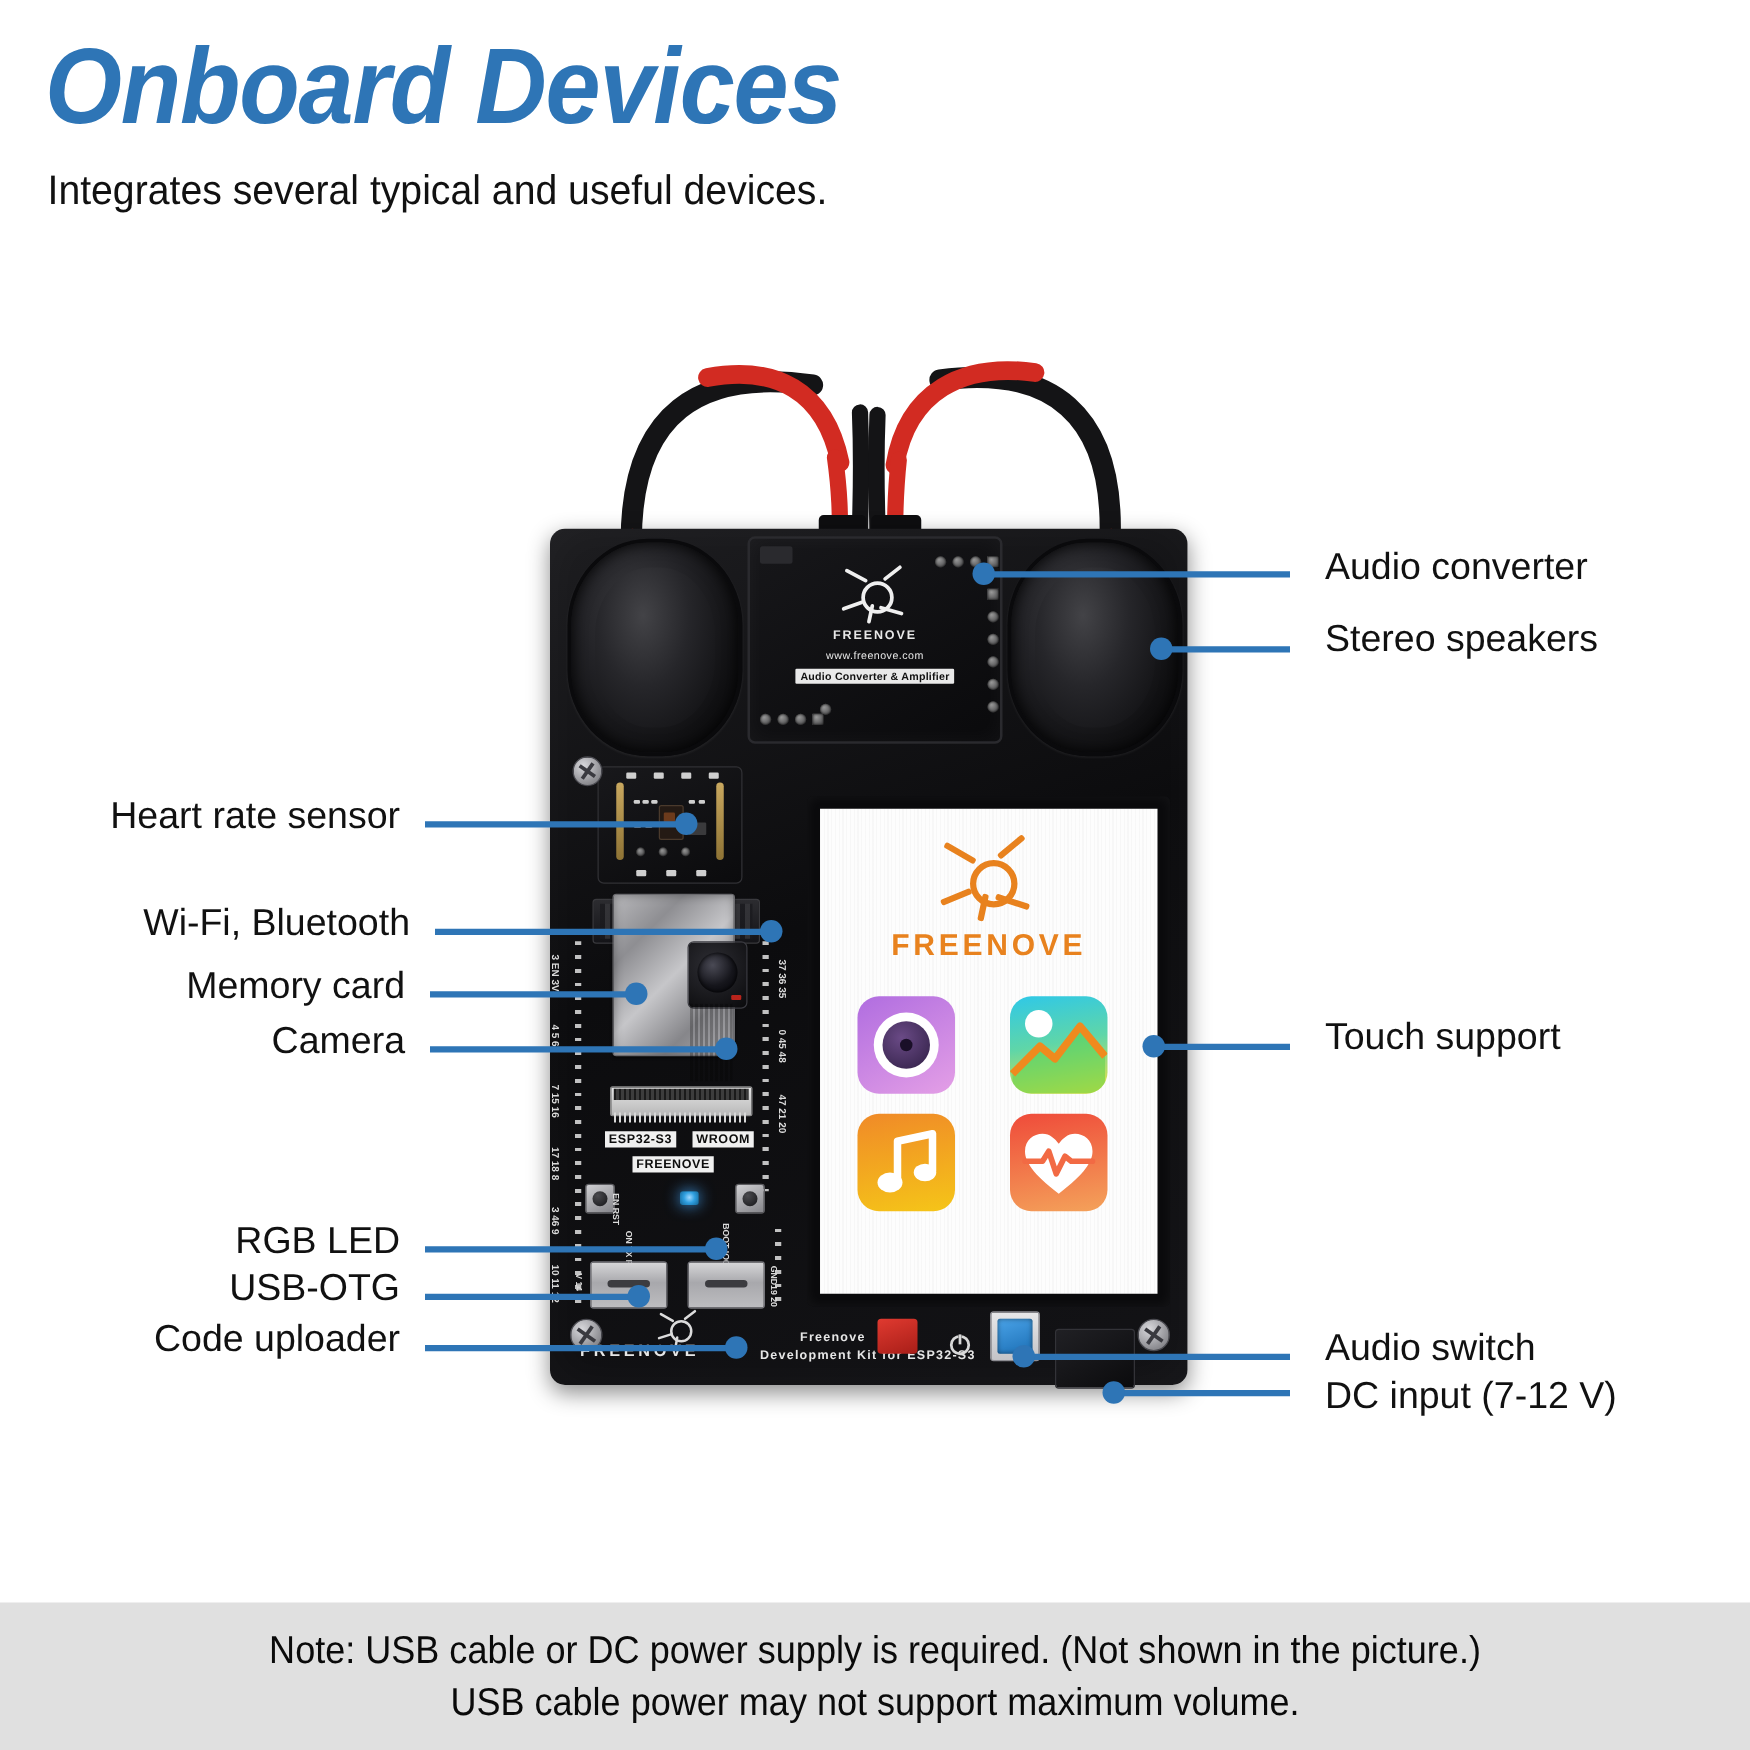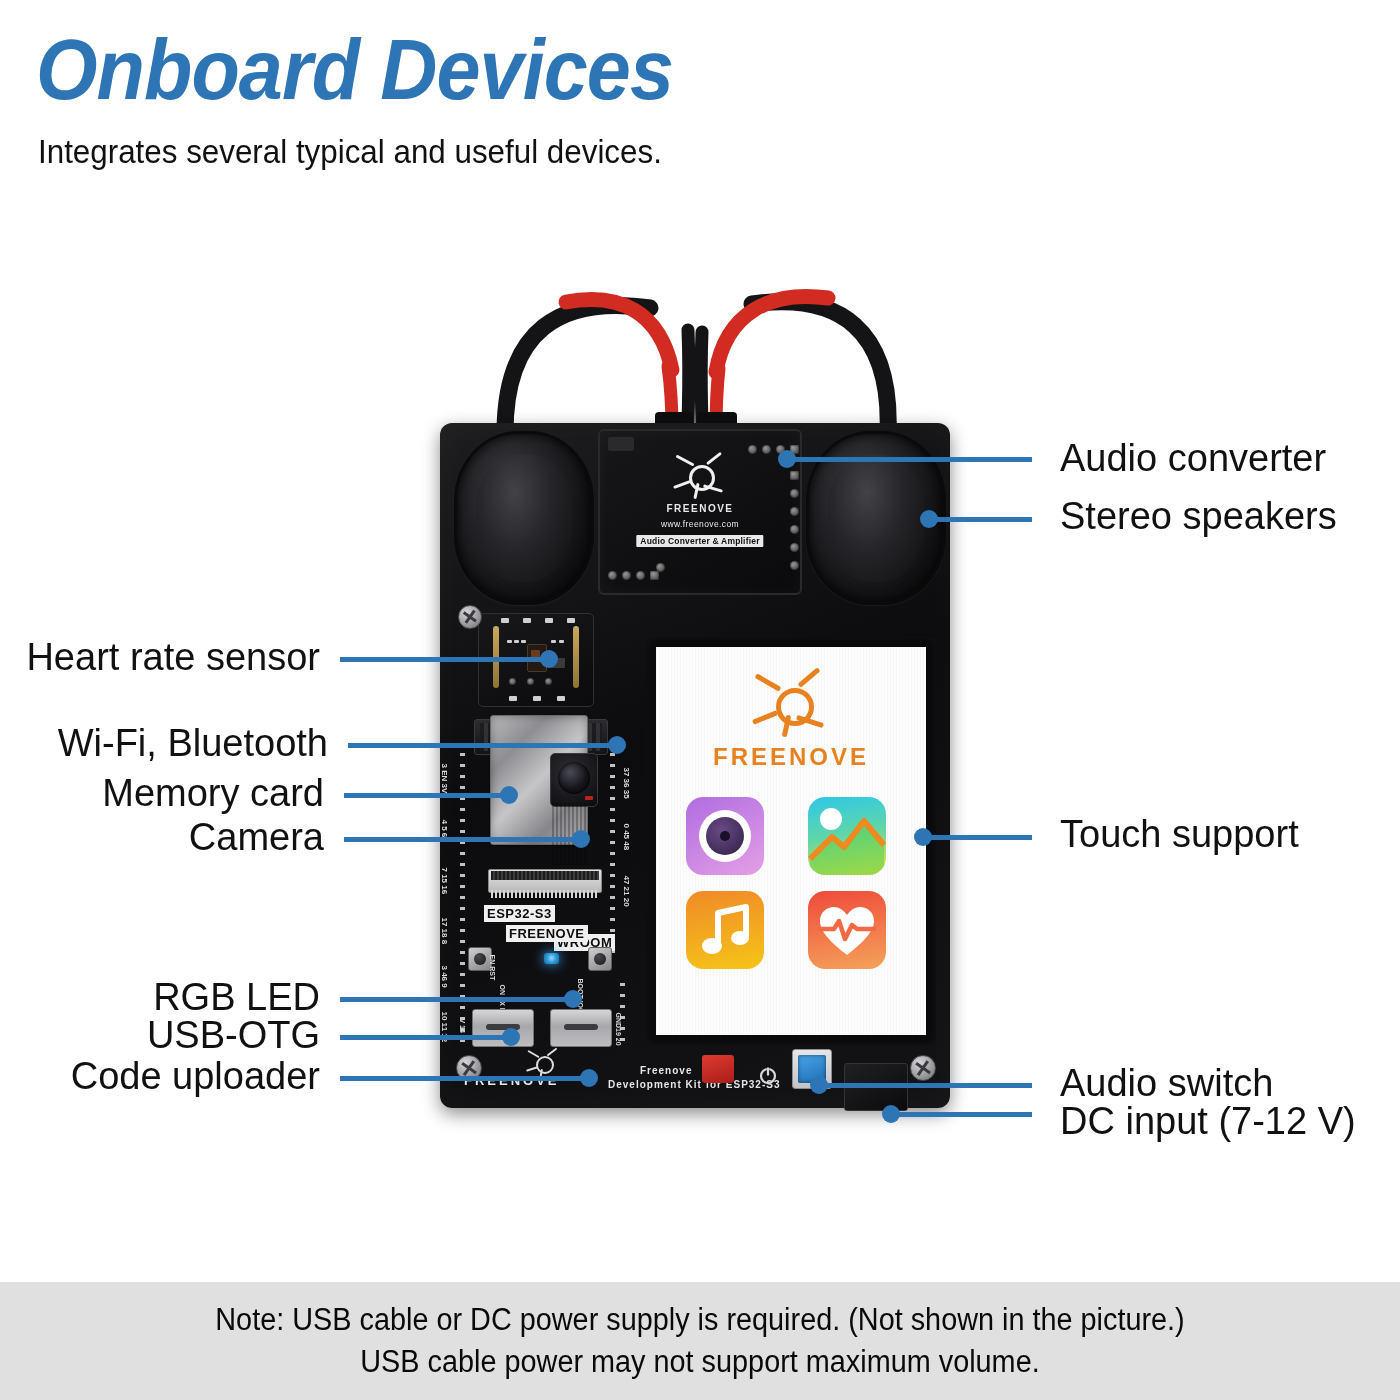--- a/index.html
+++ b/index.html
@@ -14,21 +14,21 @@
     transform:scaleX(.92);transform-origin:left center;
     white-space:nowrap;line-height:1;
   }
   #page-subtitle{
     position:absolute;left:38px;top:133px;
     font-size:33px;color:#111;white-space:nowrap;
     transform:scaleX(.95);transform-origin:left center;
   }
 
   
-  .label{position:absolute;font-size:38px;color:#111;white-space:nowrap;line-height:1.08;}
+  .label{position:absolute;font-size:30px;color:#111;white-space:nowrap;line-height:1.08;}
   .label.right{text-align:left;}
   .label.left{text-align:right;transform-origin:right center;}
 
   .leader{position:absolute;height:5px;background:#2E75B6;}
   .leader-dot{position:absolute;width:18px;height:18px;border-radius:50%;background:#2E75B6;}
 
   
   #photo{position:absolute;left:0;top:180px;width:1400px;height:1060px;}
 
   
@@ -110,21 +110,21 @@
 
   
   .fpc{position:absolute;background:linear-gradient(180deg,#e4e4e4,#b9b9b9);
        border-radius:2px;border:1px solid #8a8a8a;}
   .fpc .bar{position:absolute;left:2%;top:6%;width:96%;height:40%;
        background:repeating-linear-gradient(90deg,#1b1b1b 0 2px,#3d3d3d 2px 4px);}
   .fpc .pins{position:absolute;left:2%;bottom:-6px;width:96%;height:8px;
        background:repeating-linear-gradient(90deg,#d8d8d8 0 2px,transparent 2px 4px);}
 
   
-  .silk-tag{position:absolute;background:#f0f0f0;color:#0d0d0d;font-size:13px;
+  .silk-tag{position:absolute;background:#f0f0f0;color:#0d0d0d;font-size:10px;
             font-weight:700;letter-spacing:.5px;padding:1px 3px;white-space:nowrap;}
   .silk-txt{position:absolute;color:#e6e6e6;font-size:10px;font-weight:700;
             letter-spacing:1px;white-space:nowrap;}
 
   
   .pinrow{position:absolute;color:#dcdcdc;font-size:8px;font-weight:700;
           white-space:nowrap;transform-origin:left center;}
   .hdr-holes{position:absolute;
      background:repeating-linear-gradient(180deg,
        rgba(225,225,225,.85) 0 3px, transparent 3px 11px);}
@@ -292,21 +292,21 @@
       <div style="position:absolute;left:34px;top:42px;width:8px;height:4px;background:#b8241c;border-radius:1px;"></div>
     </div>
     <div class="cam-flex" style="left:112px;top:380px;width:34px;height:62px;"></div>
 
     <div class="fpc" style="left:48px;top:446px;width:112px;height:22px;">
       <div class="bar"></div>
         <div class="pins"></div>
     </div>
 
     <div class="silk-tag" style="left:44px;top:482px;">ESP32-S3</div>
-    <div class="silk-tag" style="left:114px;top:482px;margin-top:29px;">WROOM</div>
+    <div class="silk-tag" style="left:114px;top:482px;">WROOM</div>
     <div class="silk-tag" style="left:66px;top:502px;">FREENOVE</div>
 
     <div class="btn-sw" style="left:28px;top:524px;"></div>
     <div class="btn-sw" style="left:148px;top:524px;"></div>
     <div class="rgbled" style="left:104px;top:530px;"></div>
     <div class="pinrow" style="left:52px;top:528px;transform:rotate(90deg);font-size:7px;">EN RST</div>
     <div class="pinrow" style="left:62px;top:558px;transform:rotate(90deg);font-size:7px;">ON TX RX IO2</div>
     <div class="pinrow" style="left:140px;top:552px;transform:rotate(90deg);font-size:7px;">BOOT IO0</div>
 
     <div class="usbc" style="left:32px;top:586px;width:60px;height:36px;"></div>

